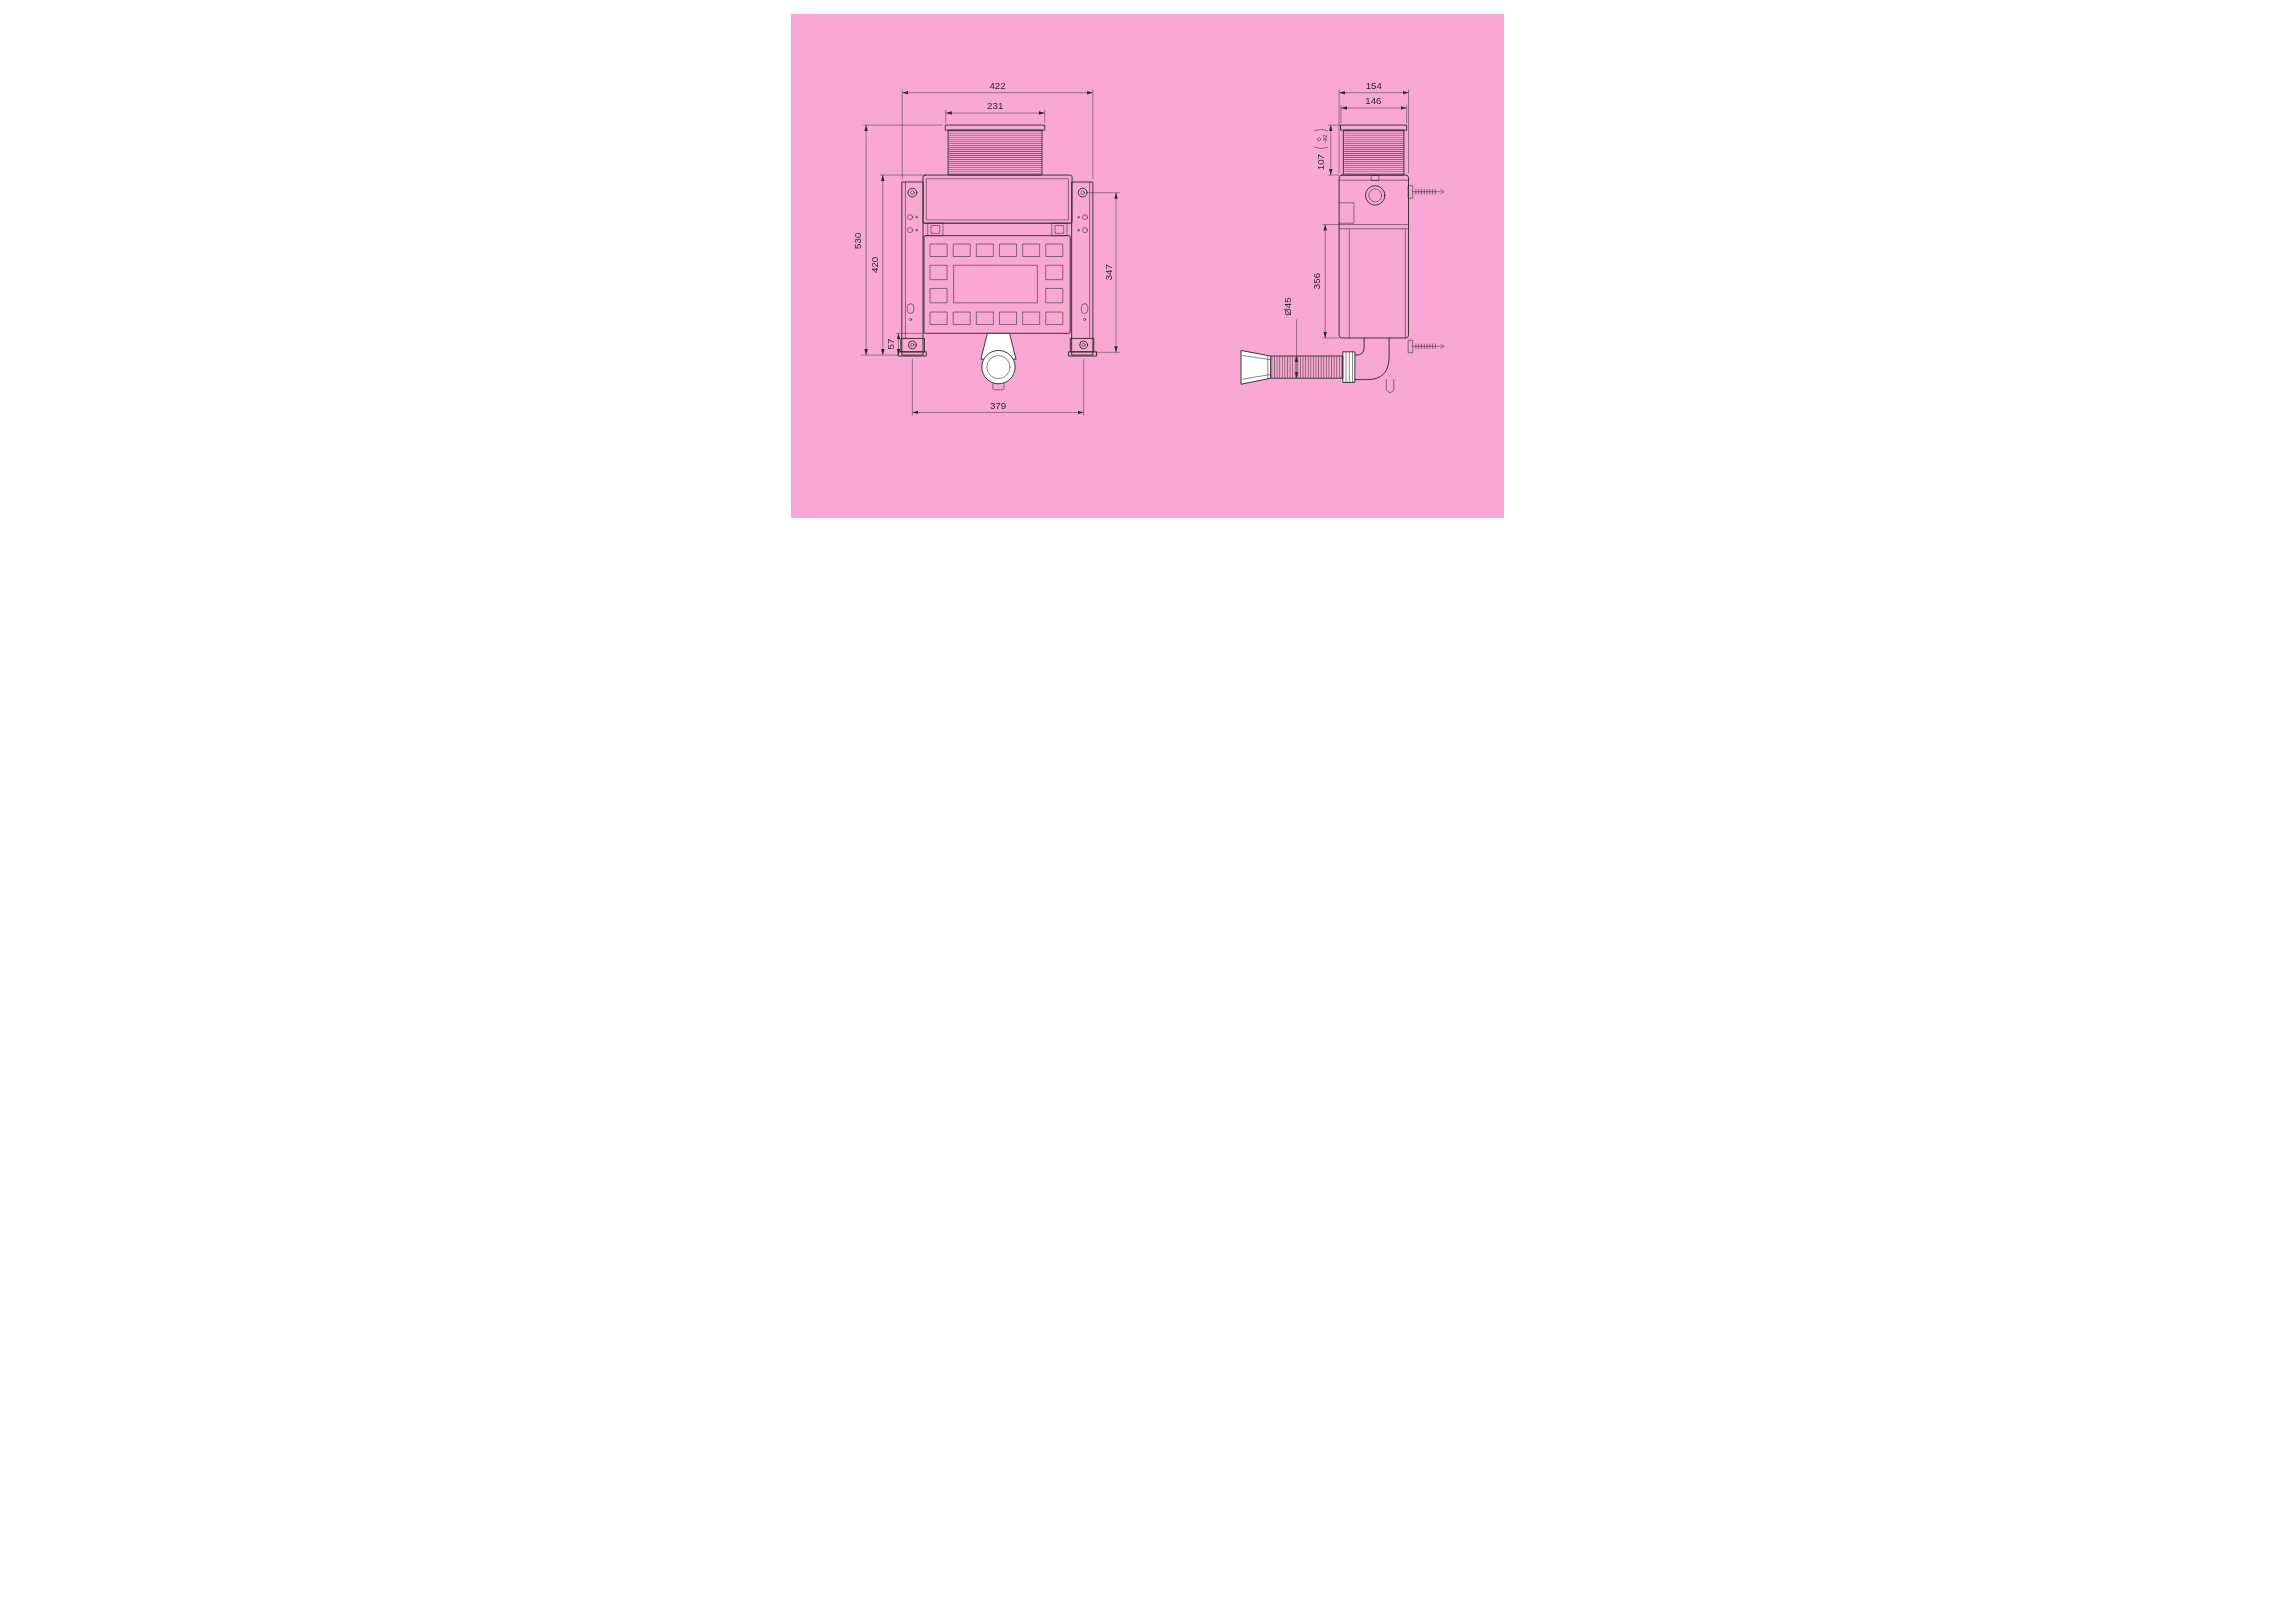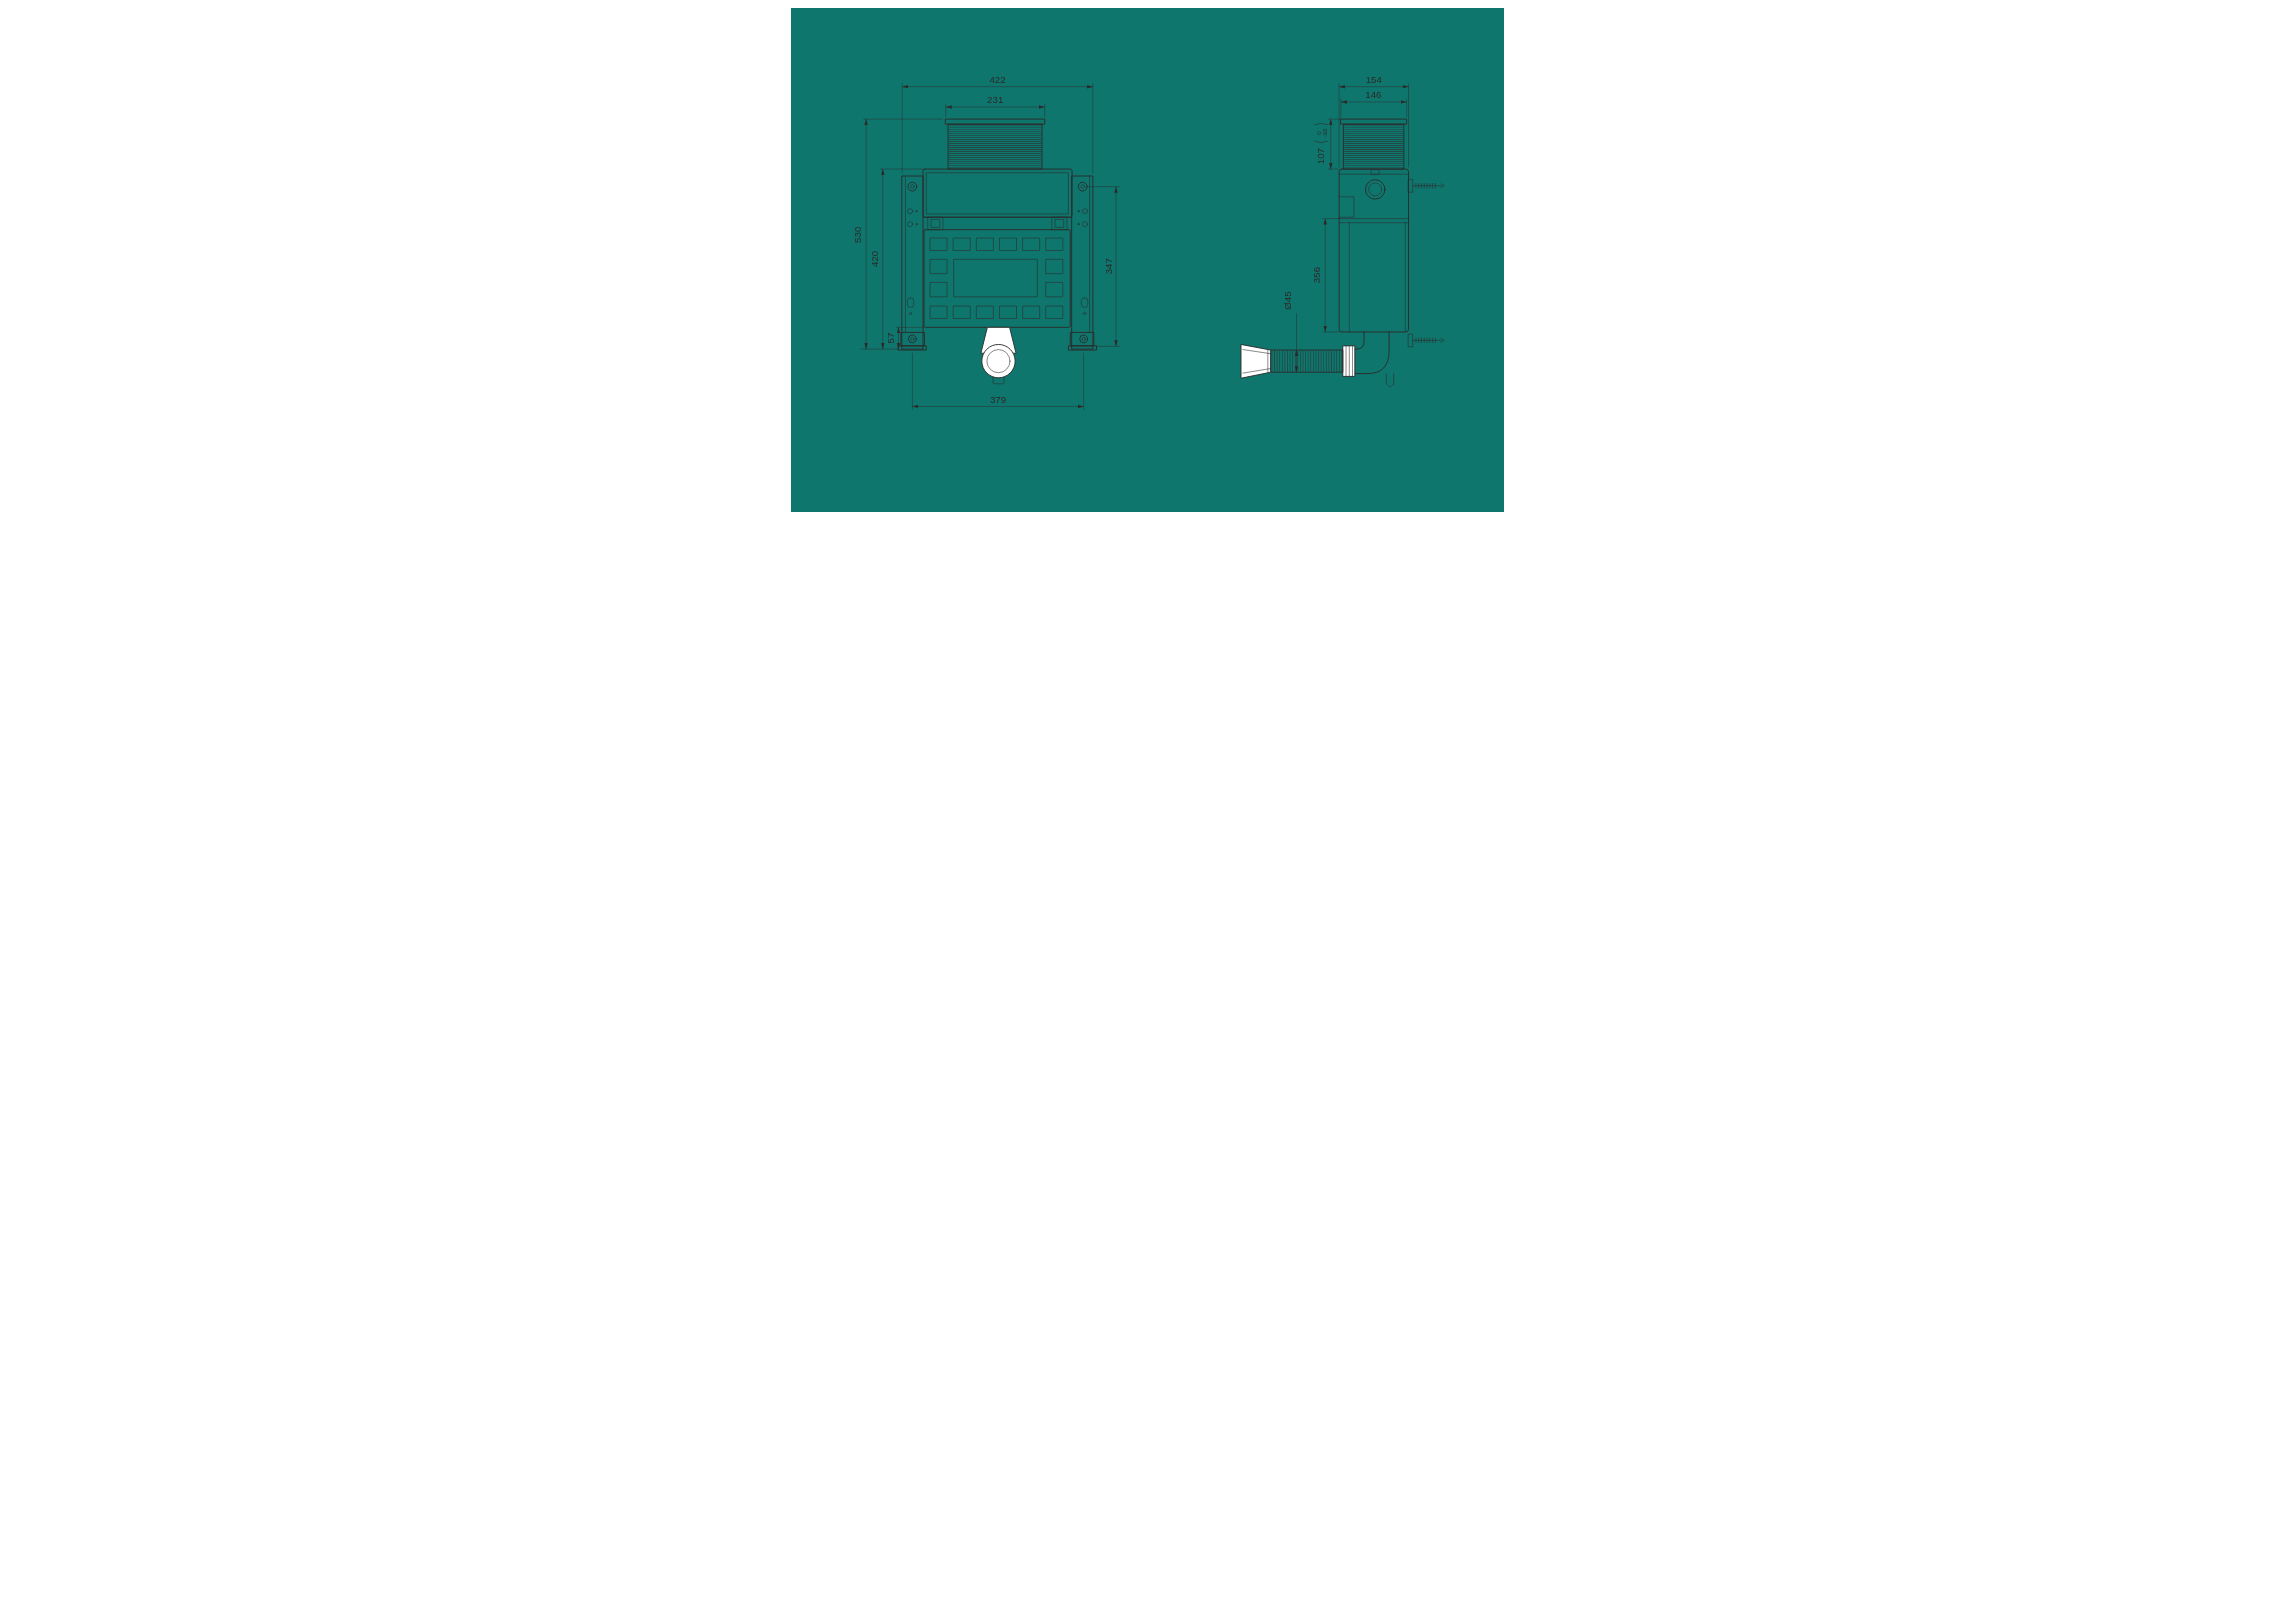--- a/index.html
+++ b/index.html
@@ -1,16 +1,16 @@
 <!DOCTYPE html>
 <html style="font-size:7.4px"><head>
 <meta charset="utf-8">
 <style>
   html,body{margin:0;padding:0;background:#ffffff;}
-  .sheet{width:713px;height:504px;margin:8px auto;background:#0f766e;text-align:center;}
+  .sheet{width:713px;height:504px;margin:14px auto;background:#f9a8d4;text-align:center;}
   svg{display:block;width:100%;height:100%;}
   .obj{fill:none;stroke:#2b2a29;stroke-width:2;stroke-linejoin:round;stroke-linecap:round;}
   .thin{fill:none;stroke:#2b2a29;stroke-width:1.2;stroke-linejoin:round;stroke-linecap:round;}
   .wfill{fill:#ffffff;stroke:#2b2a29;stroke-width:2;stroke-linejoin:round;}
   .dim,.ext{fill:none;stroke:#2b2a29;stroke-width:1;}
   text{font-family:"Liberation Sans","DejaVu Sans",sans-serif;font-size:21px;fill:#2b2a29;}
   .tol{font-size:13.5px;}
 </style>
 </head>
 <body>

